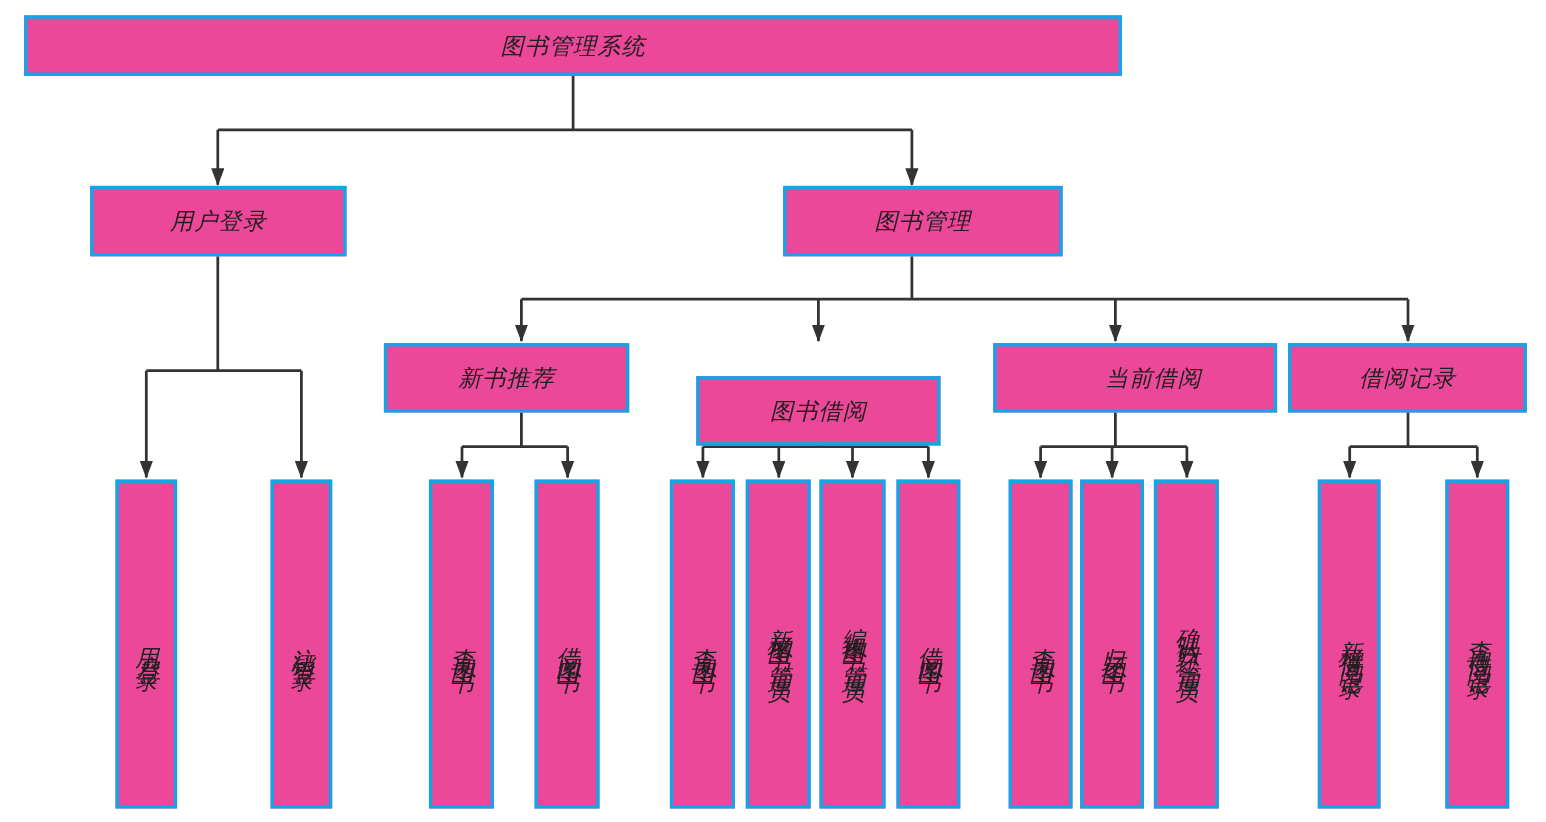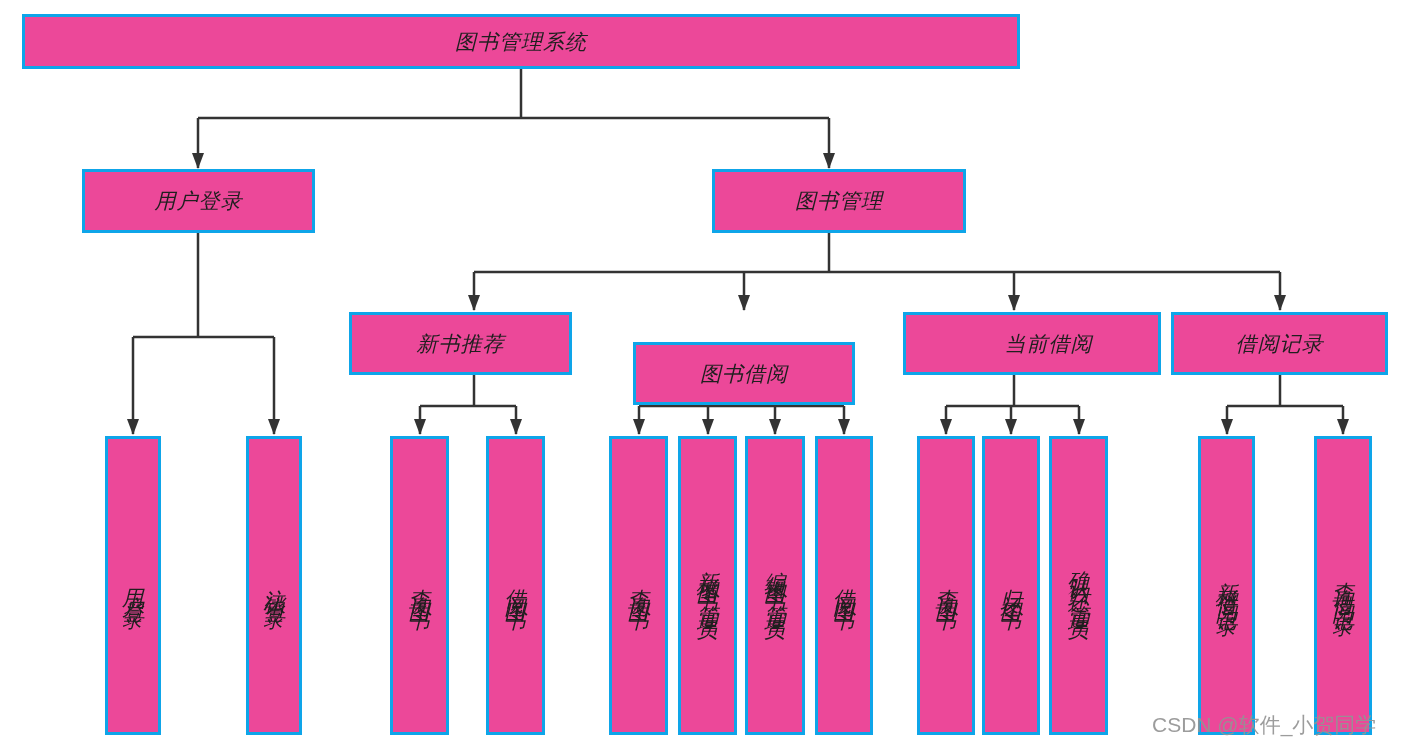--- a/index.html
+++ b/index.html
@@ -159,15 +159,14 @@
     <span class="lbl">确认归还（管理员）</span>
   </div>
 
   <div class="node leaf" id="leaf-add-record">
     <span class="lbl">新增借阅记录</span>
   </div>
   <div class="node leaf" id="leaf-search-record">
     <span class="lbl">查询借阅记录</span>
   </div>
 
-  <div id="watermark">CSDN @软件_小贺同学</div>
 
 </div>
 
 </body></html>

